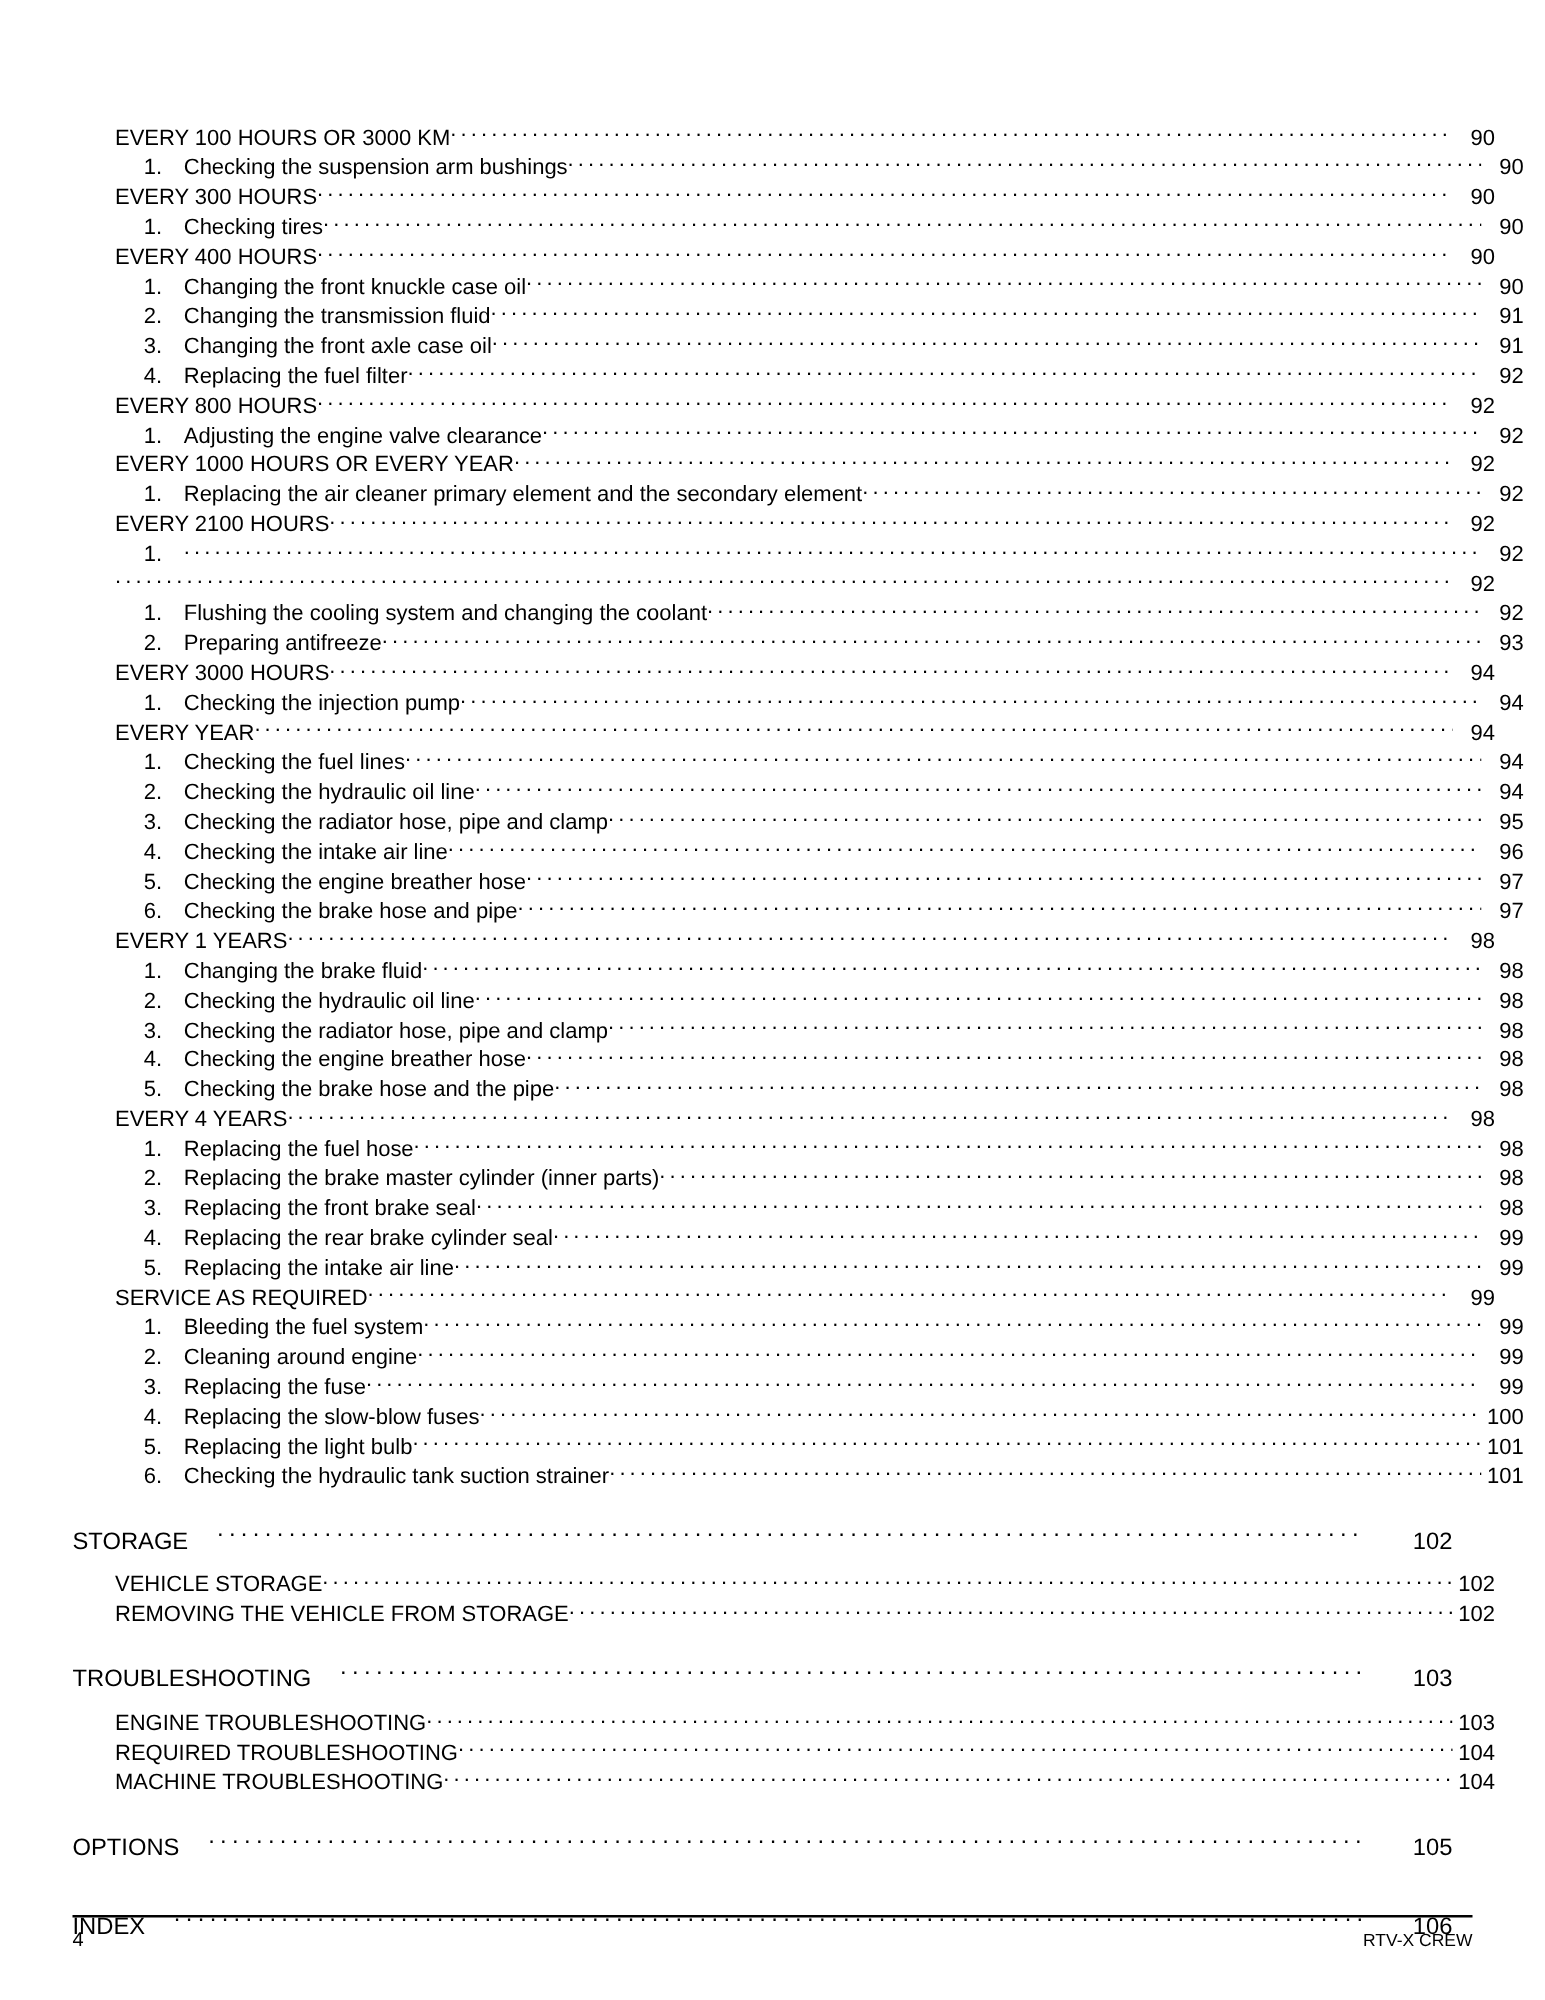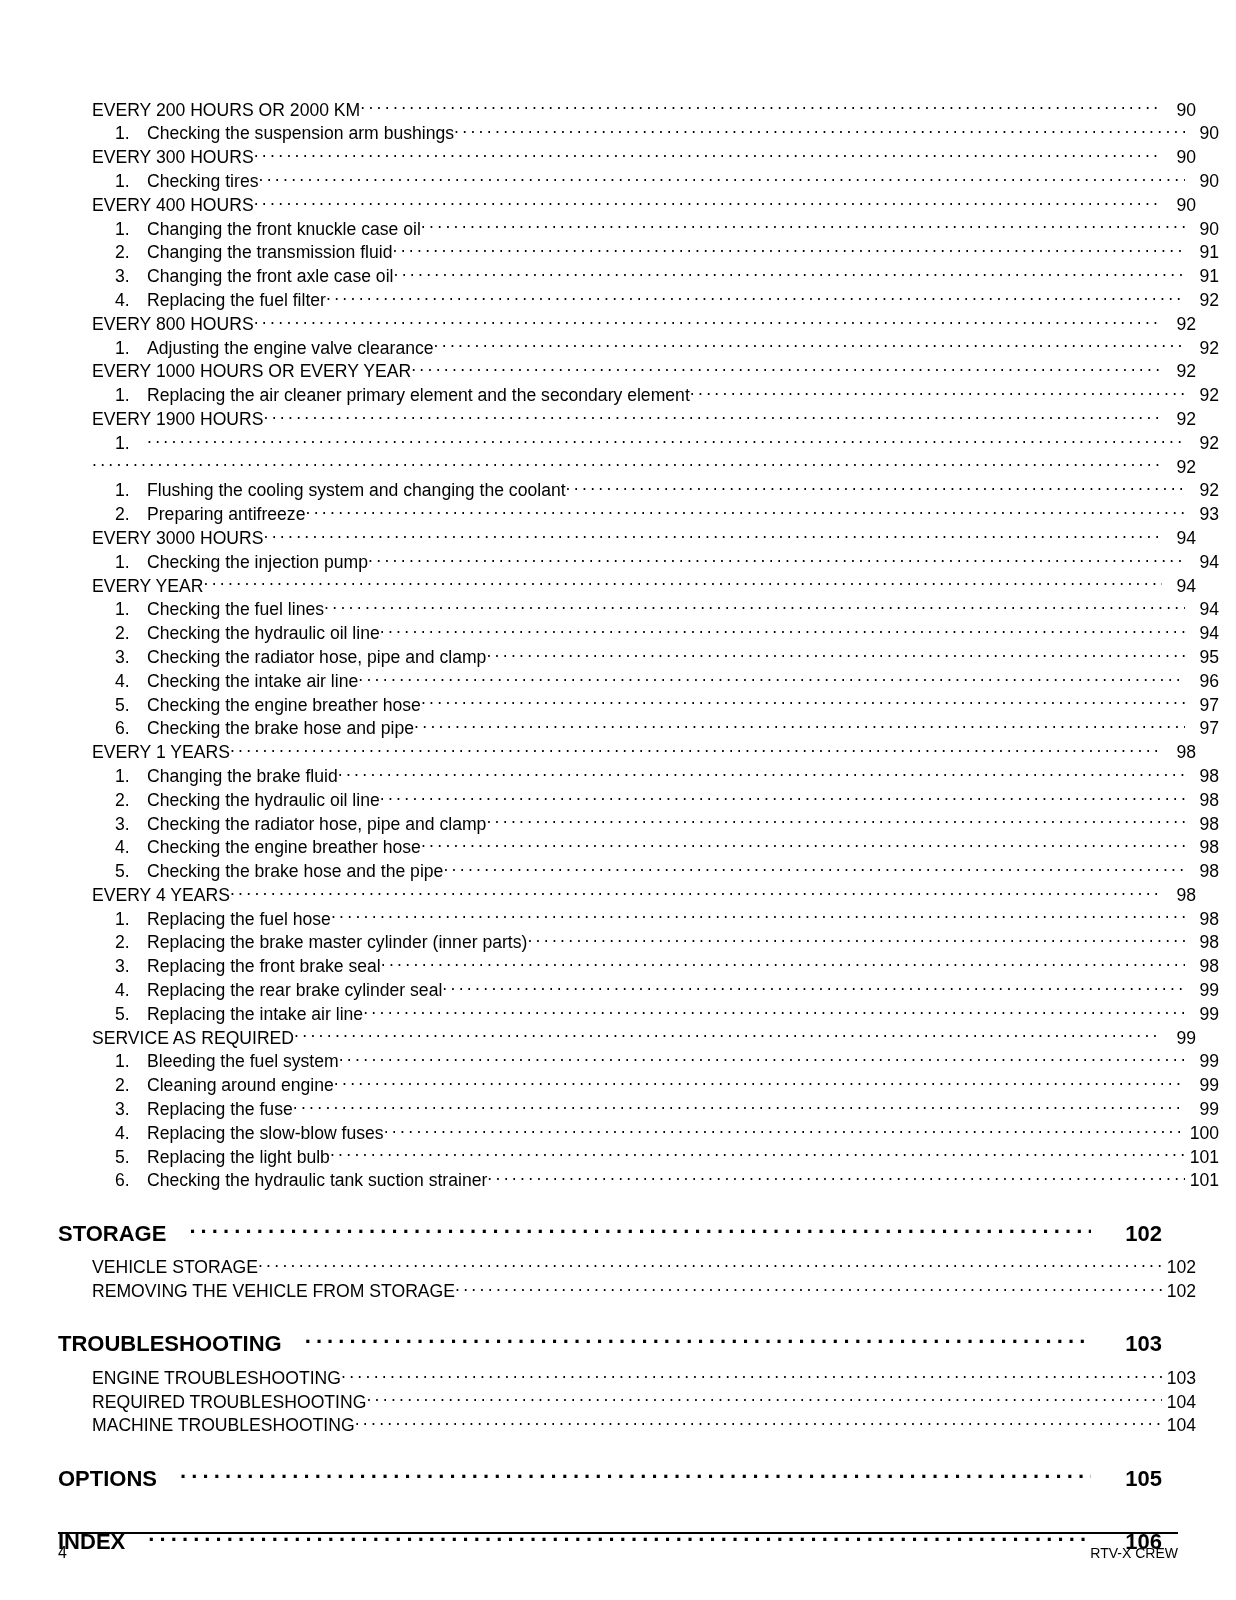--- a/index.html
+++ b/index.html
@@ -70,22 +70,22 @@
   .lvl2 {
     margin-left: 57px;
   }
   .lvl2 .num {
     flex: 0 0 32px;
     text-align: left;
   }
 
   
   .major {
-    font-size: 22px;
-    font-weight: bold;
+    font-size: 19px;
+    font-weight: normal;
     line-height: 30px;
     margin-left: 0;
     margin-top: 26px;
     gap: 23px;
   }
   .major .pagenum {
     min-width: 48px;
   }
   .major .leader::after {
     letter-spacing: -0.5px;
@@ -112,21 +112,21 @@
   }
   .footer-right { font-size: 14px; }
 </style>
 </head>
 <body>
 
 <div class="page">
 
   <div class="toc" id="toc-container">
       <div class="row lvl1">
-        <span class="label">EVERY 200 HOURS OR 2000 KM</span>
+        <span class="label">EVERY 100 HOURS OR 3000 KM</span>
         <span class="leader"></span>
         <span class="pagenum">90</span>
       </div>
       <div class="row lvl2">
         <span class="num">1.</span>
         <span class="label">Checking the suspension arm bushings</span>
         <span class="leader"></span>
         <span class="pagenum">90</span>
       </div>
       <div class="row lvl1">
@@ -185,21 +185,21 @@
         <span class="leader"></span>
         <span class="pagenum">92</span>
       </div>
       <div class="row lvl2">
         <span class="num">1.</span>
         <span class="label">Replacing the air cleaner primary element and the secondary element</span>
         <span class="leader"></span>
         <span class="pagenum">92</span>
       </div>
       <div class="row lvl1">
-        <span class="label">EVERY 1900 HOURS</span>
+        <span class="label">EVERY 2100 HOURS</span>
         <span class="leader"></span>
         <span class="pagenum">92</span>
       </div>
       <div class="row lvl2">
         <span class="num">1.</span>
         <span class="leader"></span>
         <span class="pagenum">92</span>
       </div>
       <div class="row lvl1">
         <span class="leader"></span>

